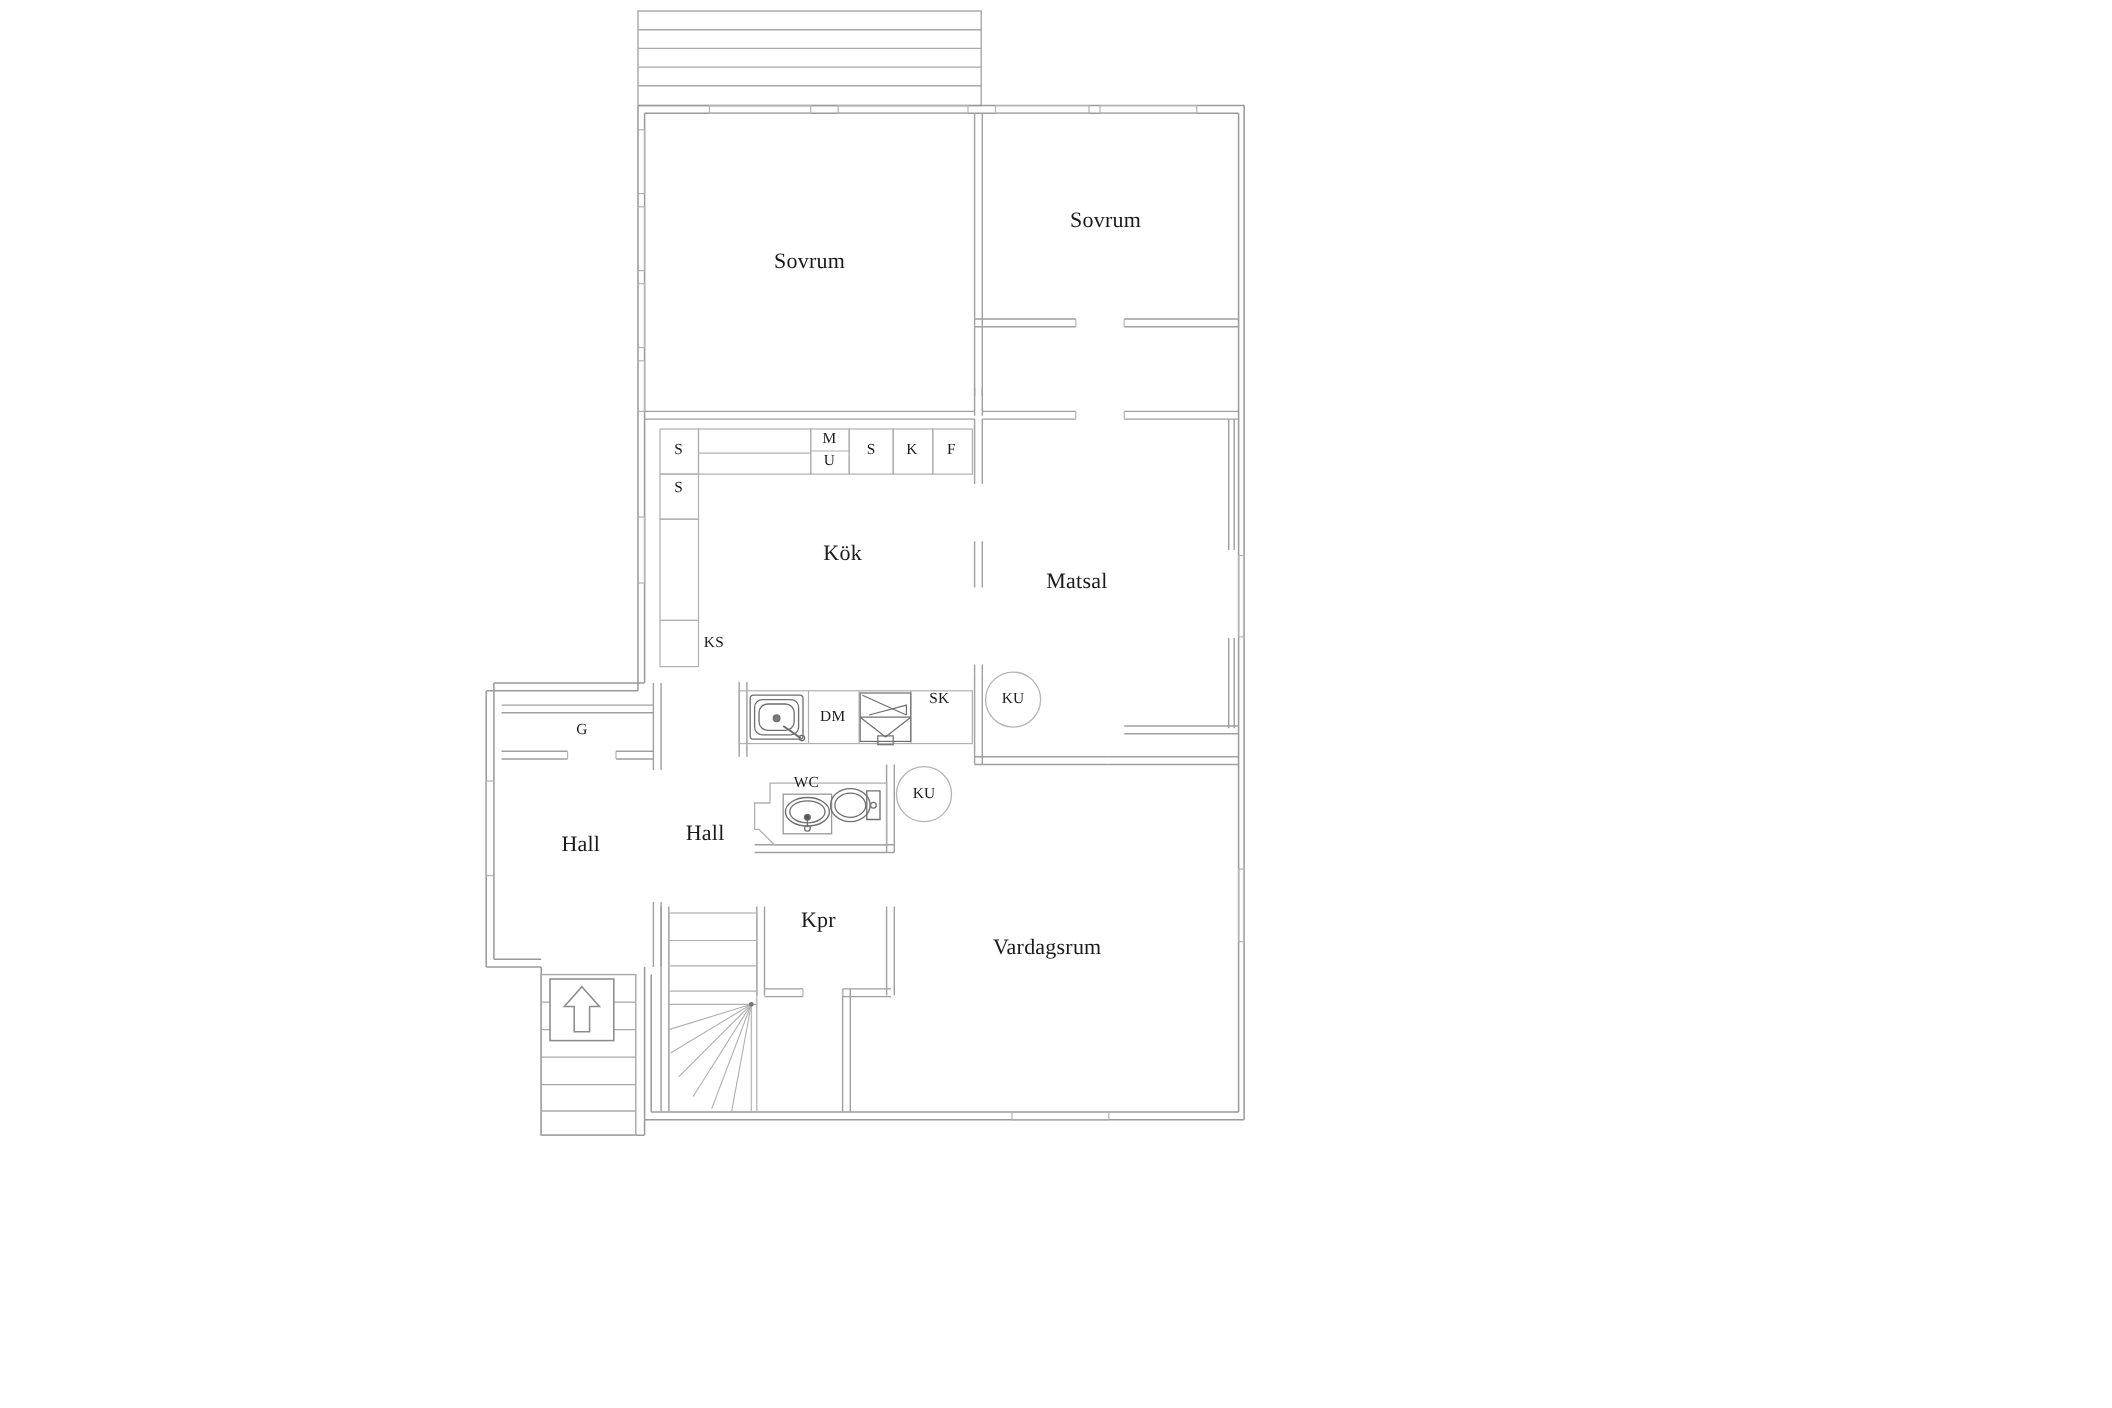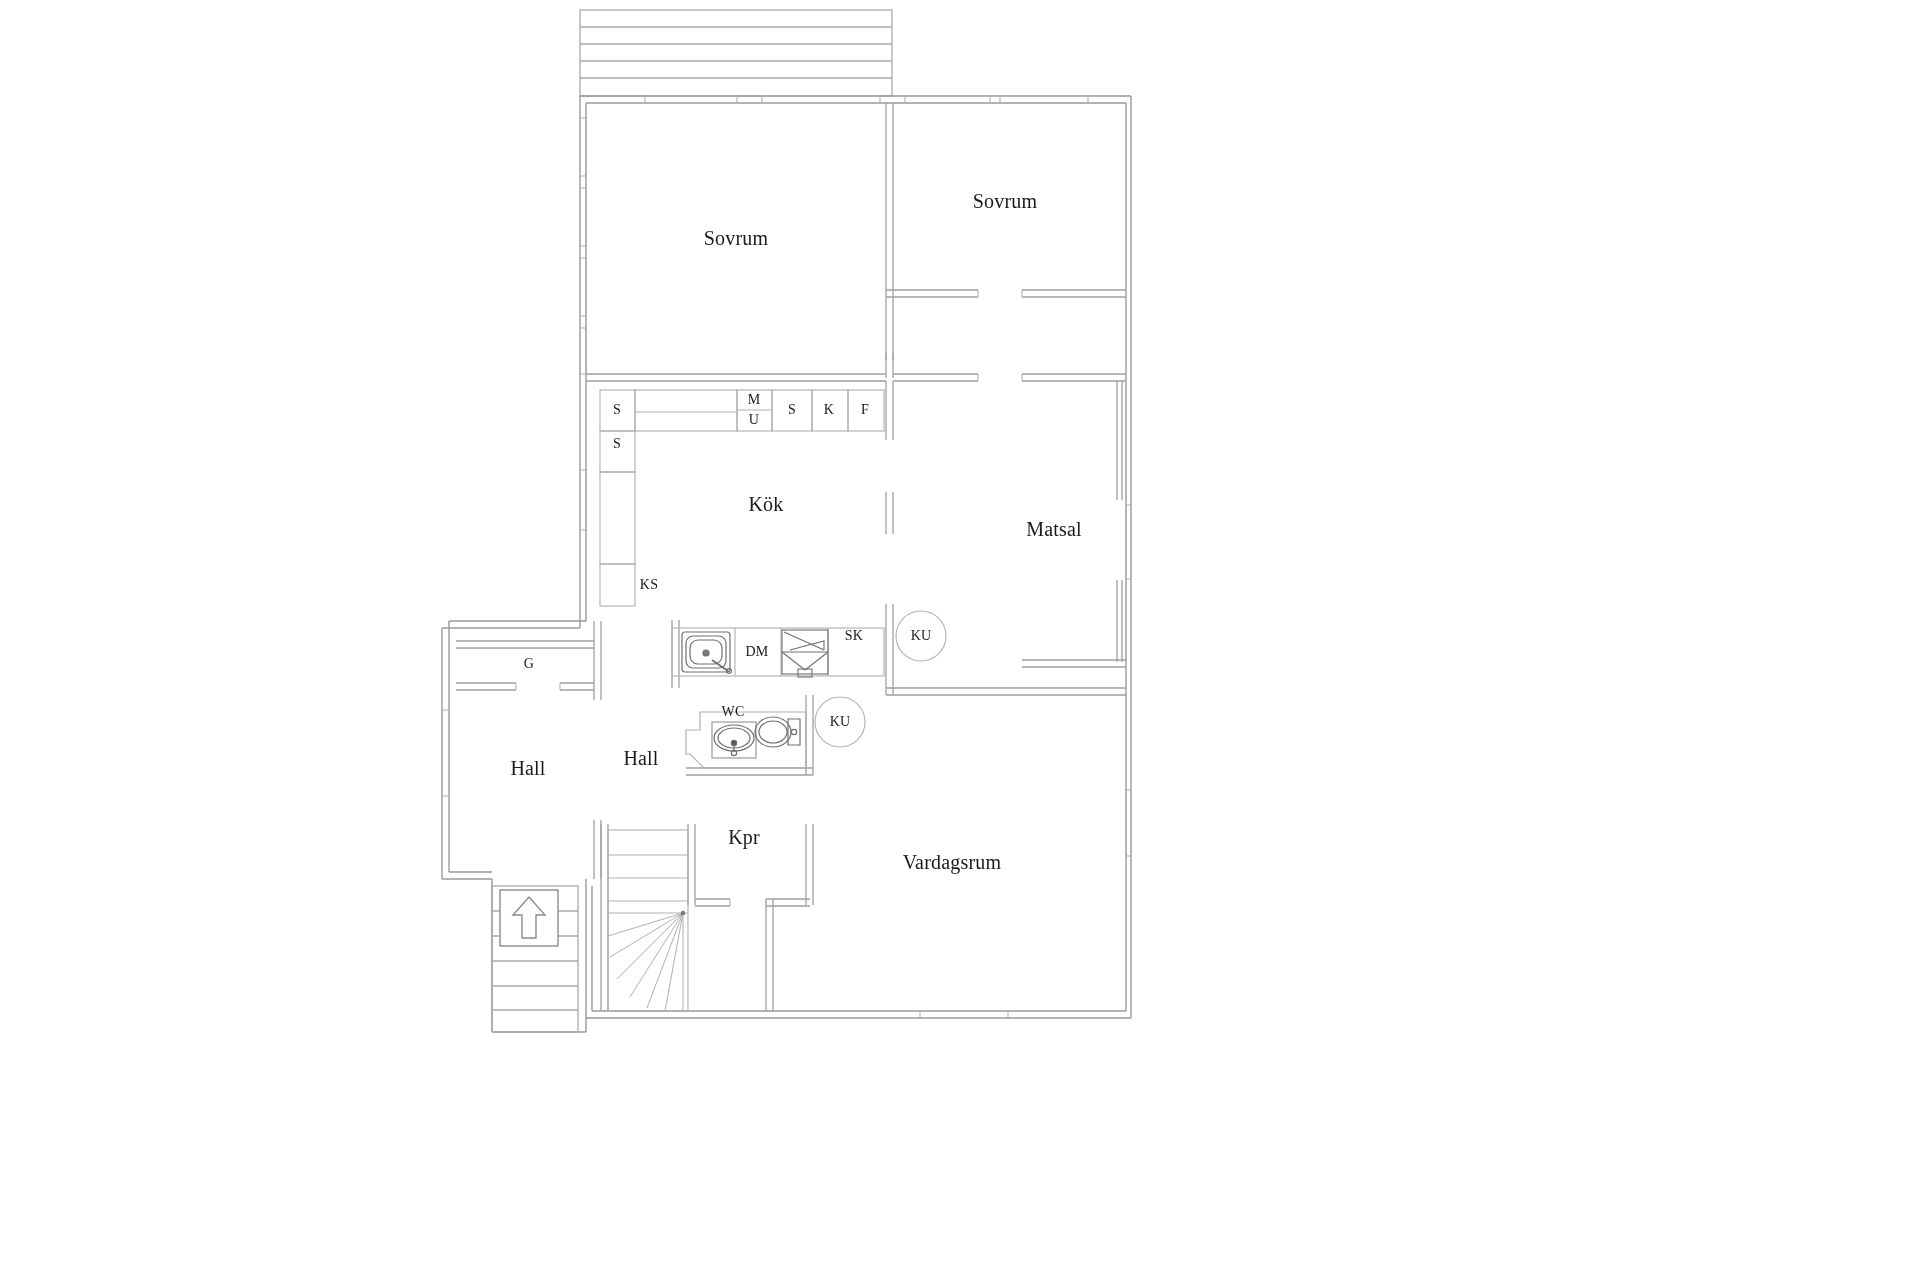--- a/index.html
+++ b/index.html
@@ -230,21 +230,21 @@
       <line x1="766" y1="899" x2="766" y2="906"></line>
     </g>
 
   </g>
 </svg>
 
 <div>
   <span class="lbl" style="left:736px;top:238px">Sovrum</span>
   <span class="lbl" style="left:1005px;top:201px">Sovrum</span>
   <span class="lbl" style="left:766px;top:504px">Kök</span>
-  <span class="lbl" style="left:1054px;top:529px">Matsal</span>
+  <span class="lbl" style="left:979px;top:529px">Matsal</span>
   <span class="lbl" style="left:528px;top:768px">Hall</span>
   <span class="lbl" style="left:641px;top:758px">Hall</span>
   <span class="lbl" style="left:744px;top:837px">Kpr</span>
   <span class="lbl" style="left:952px;top:862px">Vardagsrum</span>
 </div>
 
 <div>
   <span class="lbl sm" style="left:617px;top:410px">S</span>
   <span class="lbl sm" style="left:617px;top:444px">S</span>
   <span class="lbl sm" style="left:649px;top:585px">KS</span>

